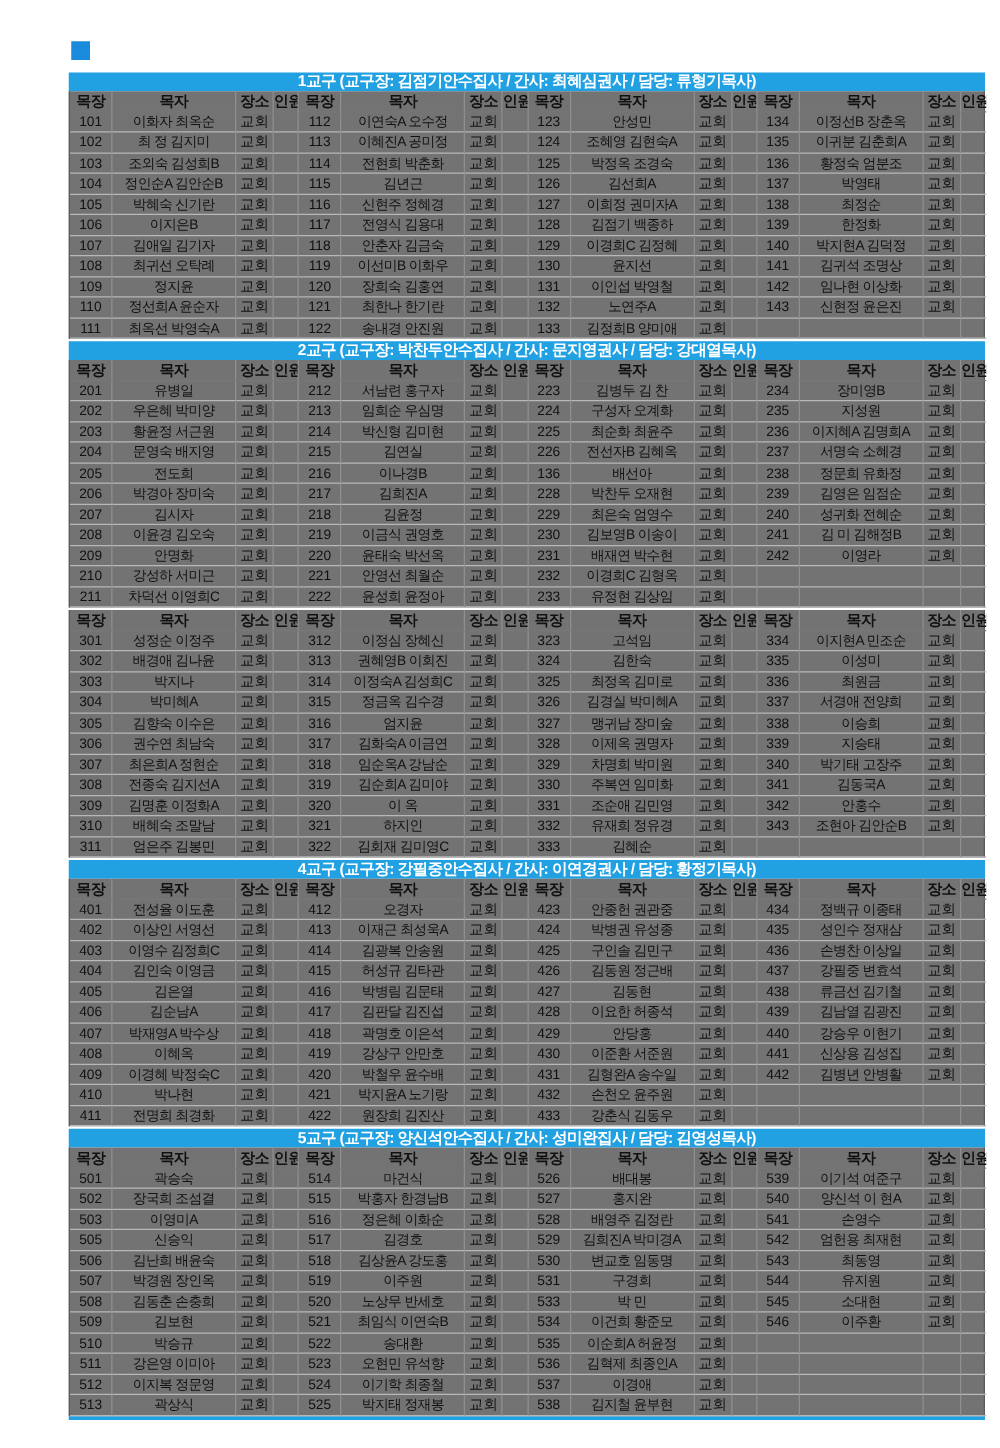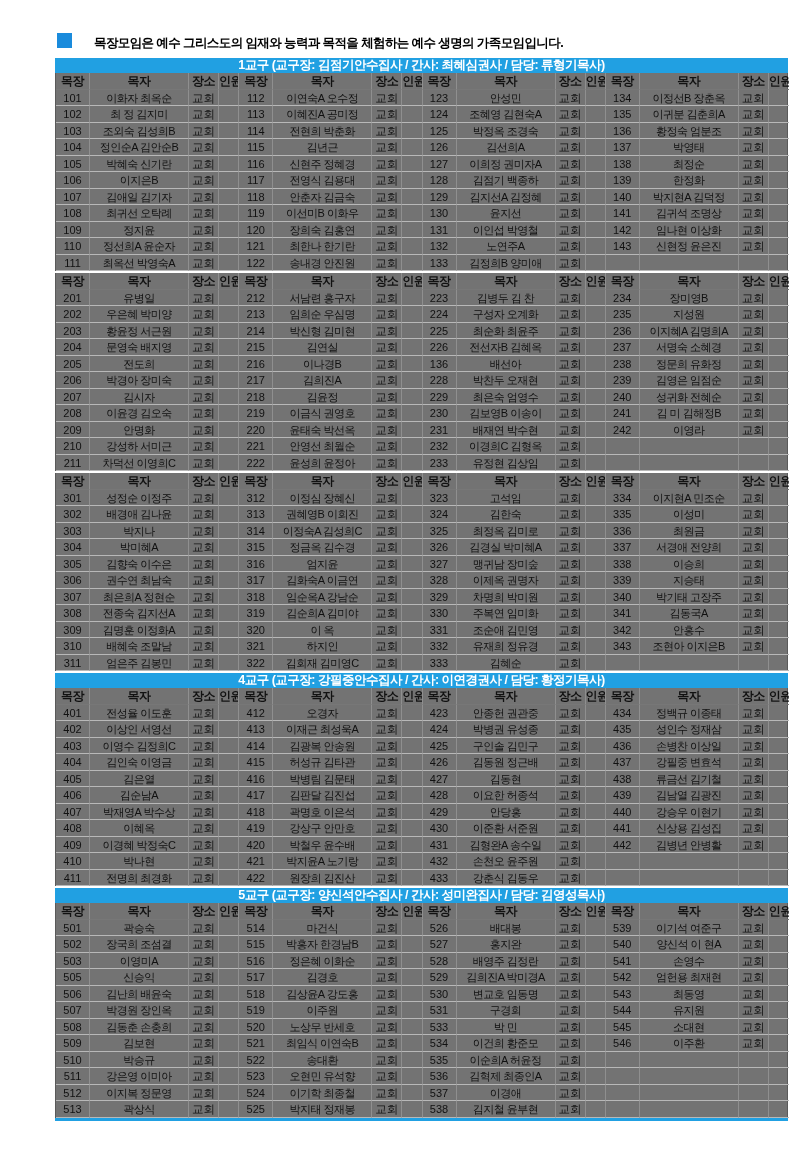--- a/index.html
+++ b/index.html
@@ -19,21 +19,20 @@
   .cell.c0{font-size:11px;}
   .cell.head{font-weight:bold;font-size:12px;letter-spacing:-0.5px;border-bottom:1px solid #777;}
   .cell:nth-child(16n){border-right:none;}
   .bottom-line{height:3px;background:var(--accent);margin-left:55px;width:733px;margin-top:0;}
 </style>
 </head>
 <body>
 
 <div class="titlebar">
   <span class="bullet"></span>
-  <p class="pgsub">목장모임은 예수 그리스도의 임재와 능력과 목적을 체험하는 예수 생명의 가족모임입니다.</p>
 </div>
 
 <div class="sections">
     <div class="section">
       <div class="bar">1교구 (교구장: 김점기안수집사 / 간사: 최혜심권사 / 담당: 류형기목사)</div>
       <div class="grid">
         <div class="cell head c0">목장</div>
         <div class="cell head c1">목자</div>
         <div class="cell head c2">장소</div>
         <div class="cell head c3">인원</div>
@@ -147,21 +146,21 @@
         <div class="cell c3"></div>
         <div class="cell c0">107</div>
         <div class="cell c1">김애일 김기자</div>
         <div class="cell c2">교회</div>
         <div class="cell c3"></div>
         <div class="cell c0">118</div>
         <div class="cell c1">안춘자 김금숙</div>
         <div class="cell c2">교회</div>
         <div class="cell c3"></div>
         <div class="cell c0">129</div>
-        <div class="cell c1">김지선A 김정혜</div>
+        <div class="cell c1">이경희C 김정혜</div>
         <div class="cell c2">교회</div>
         <div class="cell c3"></div>
         <div class="cell c0">140</div>
         <div class="cell c1">박지현A 김덕정</div>
         <div class="cell c2">교회</div>
         <div class="cell c3"></div>
         <div class="cell c0">108</div>
         <div class="cell c1">최귀선 오탁례</div>
         <div class="cell c2">교회</div>
         <div class="cell c3"></div>
@@ -212,20 +211,217 @@
         <div class="cell c0">111</div>
         <div class="cell c1">최옥선 박영숙A</div>
         <div class="cell c2">교회</div>
         <div class="cell c3"></div>
         <div class="cell c0">122</div>
         <div class="cell c1">송내경 안진원</div>
         <div class="cell c2">교회</div>
         <div class="cell c3"></div>
         <div class="cell c0">133</div>
         <div class="cell c1">김정희B 양미애</div>
+        <div class="cell c2">교회</div>
+        <div class="cell c3"></div>
+        <div class="cell c0"></div>
+        <div class="cell c1"></div>
+        <div class="cell c2"></div>
+        <div class="cell c3"></div>
+      </div>
+    </div>
+    <div class="section">
+      <div class="bar">2교구 (교구장: 박찬두안수집사 / 간사: 문지영권사 / 담당: 강대열목사)</div>
+      <div class="grid">
+        <div class="cell head c0">목장</div>
+        <div class="cell head c1">목자</div>
+        <div class="cell head c2">장소</div>
+        <div class="cell head c3">인원</div>
+        <div class="cell head c0">목장</div>
+        <div class="cell head c1">목자</div>
+        <div class="cell head c2">장소</div>
+        <div class="cell head c3">인원</div>
+        <div class="cell head c0">목장</div>
+        <div class="cell head c1">목자</div>
+        <div class="cell head c2">장소</div>
+        <div class="cell head c3">인원</div>
+        <div class="cell head c0">목장</div>
+        <div class="cell head c1">목자</div>
+        <div class="cell head c2">장소</div>
+        <div class="cell head c3">인원</div>
+        <div class="cell c0">201</div>
+        <div class="cell c1">유병일</div>
+        <div class="cell c2">교회</div>
+        <div class="cell c3"></div>
+        <div class="cell c0">212</div>
+        <div class="cell c1">서남련 홍구자</div>
+        <div class="cell c2">교회</div>
+        <div class="cell c3"></div>
+        <div class="cell c0">223</div>
+        <div class="cell c1">김병두 김 찬</div>
+        <div class="cell c2">교회</div>
+        <div class="cell c3"></div>
+        <div class="cell c0">234</div>
+        <div class="cell c1">장미영B</div>
+        <div class="cell c2">교회</div>
+        <div class="cell c3"></div>
+        <div class="cell c0">202</div>
+        <div class="cell c1">우은혜 박미양</div>
+        <div class="cell c2">교회</div>
+        <div class="cell c3"></div>
+        <div class="cell c0">213</div>
+        <div class="cell c1">임희순 우심명</div>
+        <div class="cell c2">교회</div>
+        <div class="cell c3"></div>
+        <div class="cell c0">224</div>
+        <div class="cell c1">구성자 오계화</div>
+        <div class="cell c2">교회</div>
+        <div class="cell c3"></div>
+        <div class="cell c0">235</div>
+        <div class="cell c1">지성원</div>
+        <div class="cell c2">교회</div>
+        <div class="cell c3"></div>
+        <div class="cell c0">203</div>
+        <div class="cell c1">황윤정 서근원</div>
+        <div class="cell c2">교회</div>
+        <div class="cell c3"></div>
+        <div class="cell c0">214</div>
+        <div class="cell c1">박신형 김미현</div>
+        <div class="cell c2">교회</div>
+        <div class="cell c3"></div>
+        <div class="cell c0">225</div>
+        <div class="cell c1">최순화 최윤주</div>
+        <div class="cell c2">교회</div>
+        <div class="cell c3"></div>
+        <div class="cell c0">236</div>
+        <div class="cell c1">이지혜A 김명희A</div>
+        <div class="cell c2">교회</div>
+        <div class="cell c3"></div>
+        <div class="cell c0">204</div>
+        <div class="cell c1">문영숙 배지영</div>
+        <div class="cell c2">교회</div>
+        <div class="cell c3"></div>
+        <div class="cell c0">215</div>
+        <div class="cell c1">김연실</div>
+        <div class="cell c2">교회</div>
+        <div class="cell c3"></div>
+        <div class="cell c0">226</div>
+        <div class="cell c1">전선자B 김혜옥</div>
+        <div class="cell c2">교회</div>
+        <div class="cell c3"></div>
+        <div class="cell c0">237</div>
+        <div class="cell c1">서명숙 소혜경</div>
+        <div class="cell c2">교회</div>
+        <div class="cell c3"></div>
+        <div class="cell c0">205</div>
+        <div class="cell c1">전도희</div>
+        <div class="cell c2">교회</div>
+        <div class="cell c3"></div>
+        <div class="cell c0">216</div>
+        <div class="cell c1">이나경B</div>
+        <div class="cell c2">교회</div>
+        <div class="cell c3"></div>
+        <div class="cell c0">136</div>
+        <div class="cell c1">배선아</div>
+        <div class="cell c2">교회</div>
+        <div class="cell c3"></div>
+        <div class="cell c0">238</div>
+        <div class="cell c1">정문희 유화정</div>
+        <div class="cell c2">교회</div>
+        <div class="cell c3"></div>
+        <div class="cell c0">206</div>
+        <div class="cell c1">박경아 장미숙</div>
+        <div class="cell c2">교회</div>
+        <div class="cell c3"></div>
+        <div class="cell c0">217</div>
+        <div class="cell c1">김희진A</div>
+        <div class="cell c2">교회</div>
+        <div class="cell c3"></div>
+        <div class="cell c0">228</div>
+        <div class="cell c1">박찬두 오재현</div>
+        <div class="cell c2">교회</div>
+        <div class="cell c3"></div>
+        <div class="cell c0">239</div>
+        <div class="cell c1">김영은 임점순</div>
+        <div class="cell c2">교회</div>
+        <div class="cell c3"></div>
+        <div class="cell c0">207</div>
+        <div class="cell c1">김시자</div>
+        <div class="cell c2">교회</div>
+        <div class="cell c3"></div>
+        <div class="cell c0">218</div>
+        <div class="cell c1">김윤정</div>
+        <div class="cell c2">교회</div>
+        <div class="cell c3"></div>
+        <div class="cell c0">229</div>
+        <div class="cell c1">최은숙 엄영수</div>
+        <div class="cell c2">교회</div>
+        <div class="cell c3"></div>
+        <div class="cell c0">240</div>
+        <div class="cell c1">성귀화 전혜순</div>
+        <div class="cell c2">교회</div>
+        <div class="cell c3"></div>
+        <div class="cell c0">208</div>
+        <div class="cell c1">이윤경 김오숙</div>
+        <div class="cell c2">교회</div>
+        <div class="cell c3"></div>
+        <div class="cell c0">219</div>
+        <div class="cell c1">이금식 권영호</div>
+        <div class="cell c2">교회</div>
+        <div class="cell c3"></div>
+        <div class="cell c0">230</div>
+        <div class="cell c1">김보영B 이송이</div>
+        <div class="cell c2">교회</div>
+        <div class="cell c3"></div>
+        <div class="cell c0">241</div>
+        <div class="cell c1">김 미 김해정B</div>
+        <div class="cell c2">교회</div>
+        <div class="cell c3"></div>
+        <div class="cell c0">209</div>
+        <div class="cell c1">안명화</div>
+        <div class="cell c2">교회</div>
+        <div class="cell c3"></div>
+        <div class="cell c0">220</div>
+        <div class="cell c1">윤태숙 박선옥</div>
+        <div class="cell c2">교회</div>
+        <div class="cell c3"></div>
+        <div class="cell c0">231</div>
+        <div class="cell c1">배재연 박수현</div>
+        <div class="cell c2">교회</div>
+        <div class="cell c3"></div>
+        <div class="cell c0">242</div>
+        <div class="cell c1">이영라</div>
+        <div class="cell c2">교회</div>
+        <div class="cell c3"></div>
+        <div class="cell c0">210</div>
+        <div class="cell c1">강성하 서미근</div>
+        <div class="cell c2">교회</div>
+        <div class="cell c3"></div>
+        <div class="cell c0">221</div>
+        <div class="cell c1">안영선 최월순</div>
+        <div class="cell c2">교회</div>
+        <div class="cell c3"></div>
+        <div class="cell c0">232</div>
+        <div class="cell c1">이경희C 김형옥</div>
+        <div class="cell c2">교회</div>
+        <div class="cell c3"></div>
+        <div class="cell c0"></div>
+        <div class="cell c1"></div>
+        <div class="cell c2"></div>
+        <div class="cell c3"></div>
+        <div class="cell c0">211</div>
+        <div class="cell c1">차덕선 이영희C</div>
+        <div class="cell c2">교회</div>
+        <div class="cell c3"></div>
+        <div class="cell c0">222</div>
+        <div class="cell c1">윤성희 윤정아</div>
+        <div class="cell c2">교회</div>
+        <div class="cell c3"></div>
+        <div class="cell c0">233</div>
+        <div class="cell c1">유정현 김상임</div>
         <div class="cell c2">교회</div>
         <div class="cell c3"></div>
         <div class="cell c0"></div>
         <div class="cell c1"></div>
         <div class="cell c2"></div>
         <div class="cell c3"></div>
       </div>
     </div>
     <div class="section">
       <div class="grid">
@@ -238,216 +434,20 @@
         <div class="cell head c2">장소</div>
         <div class="cell head c3">인원</div>
         <div class="cell head c0">목장</div>
         <div class="cell head c1">목자</div>
         <div class="cell head c2">장소</div>
         <div class="cell head c3">인원</div>
         <div class="cell head c0">목장</div>
         <div class="cell head c1">목자</div>
         <div class="cell head c2">장소</div>
         <div class="cell head c3">인원</div>
-        <div class="cell c0">201</div>
-        <div class="cell c1">유병일</div>
-        <div class="cell c2">교회</div>
-        <div class="cell c3"></div>
-        <div class="cell c0">212</div>
-        <div class="cell c1">서남련 홍구자</div>
-        <div class="cell c2">교회</div>
-        <div class="cell c3"></div>
-        <div class="cell c0">223</div>
-        <div class="cell c1">김병두 김 찬</div>
-        <div class="cell c2">교회</div>
-        <div class="cell c3"></div>
-        <div class="cell c0">234</div>
-        <div class="cell c1">장미영B</div>
-        <div class="cell c2">교회</div>
-        <div class="cell c3"></div>
-        <div class="cell c0">202</div>
-        <div class="cell c1">우은혜 박미양</div>
-        <div class="cell c2">교회</div>
-        <div class="cell c3"></div>
-        <div class="cell c0">213</div>
-        <div class="cell c1">임희순 우심명</div>
-        <div class="cell c2">교회</div>
-        <div class="cell c3"></div>
-        <div class="cell c0">224</div>
-        <div class="cell c1">구성자 오계화</div>
-        <div class="cell c2">교회</div>
-        <div class="cell c3"></div>
-        <div class="cell c0">235</div>
-        <div class="cell c1">지성원</div>
-        <div class="cell c2">교회</div>
-        <div class="cell c3"></div>
-        <div class="cell c0">203</div>
-        <div class="cell c1">황윤정 서근원</div>
-        <div class="cell c2">교회</div>
-        <div class="cell c3"></div>
-        <div class="cell c0">214</div>
-        <div class="cell c1">박신형 김미현</div>
-        <div class="cell c2">교회</div>
-        <div class="cell c3"></div>
-        <div class="cell c0">225</div>
-        <div class="cell c1">최순화 최윤주</div>
-        <div class="cell c2">교회</div>
-        <div class="cell c3"></div>
-        <div class="cell c0">236</div>
-        <div class="cell c1">이지혜A 김명희A</div>
-        <div class="cell c2">교회</div>
-        <div class="cell c3"></div>
-        <div class="cell c0">204</div>
-        <div class="cell c1">문영숙 배지영</div>
-        <div class="cell c2">교회</div>
-        <div class="cell c3"></div>
-        <div class="cell c0">215</div>
-        <div class="cell c1">김연실</div>
-        <div class="cell c2">교회</div>
-        <div class="cell c3"></div>
-        <div class="cell c0">226</div>
-        <div class="cell c1">전선자B 김혜옥</div>
-        <div class="cell c2">교회</div>
-        <div class="cell c3"></div>
-        <div class="cell c0">237</div>
-        <div class="cell c1">서명숙 소혜경</div>
-        <div class="cell c2">교회</div>
-        <div class="cell c3"></div>
-        <div class="cell c0">205</div>
-        <div class="cell c1">전도희</div>
-        <div class="cell c2">교회</div>
-        <div class="cell c3"></div>
-        <div class="cell c0">216</div>
-        <div class="cell c1">이나경B</div>
-        <div class="cell c2">교회</div>
-        <div class="cell c3"></div>
-        <div class="cell c0">136</div>
-        <div class="cell c1">배선아</div>
-        <div class="cell c2">교회</div>
-        <div class="cell c3"></div>
-        <div class="cell c0">238</div>
-        <div class="cell c1">정문희 유화정</div>
-        <div class="cell c2">교회</div>
-        <div class="cell c3"></div>
-        <div class="cell c0">206</div>
-        <div class="cell c1">박경아 장미숙</div>
-        <div class="cell c2">교회</div>
-        <div class="cell c3"></div>
-        <div class="cell c0">217</div>
-        <div class="cell c1">김희진A</div>
-        <div class="cell c2">교회</div>
-        <div class="cell c3"></div>
-        <div class="cell c0">228</div>
-        <div class="cell c1">박찬두 오재현</div>
-        <div class="cell c2">교회</div>
-        <div class="cell c3"></div>
-        <div class="cell c0">239</div>
-        <div class="cell c1">김영은 임점순</div>
-        <div class="cell c2">교회</div>
-        <div class="cell c3"></div>
-        <div class="cell c0">207</div>
-        <div class="cell c1">김시자</div>
-        <div class="cell c2">교회</div>
-        <div class="cell c3"></div>
-        <div class="cell c0">218</div>
-        <div class="cell c1">김윤정</div>
-        <div class="cell c2">교회</div>
-        <div class="cell c3"></div>
-        <div class="cell c0">229</div>
-        <div class="cell c1">최은숙 엄영수</div>
-        <div class="cell c2">교회</div>
-        <div class="cell c3"></div>
-        <div class="cell c0">240</div>
-        <div class="cell c1">성귀화 전혜순</div>
-        <div class="cell c2">교회</div>
-        <div class="cell c3"></div>
-        <div class="cell c0">208</div>
-        <div class="cell c1">이윤경 김오숙</div>
-        <div class="cell c2">교회</div>
-        <div class="cell c3"></div>
-        <div class="cell c0">219</div>
-        <div class="cell c1">이금식 권영호</div>
-        <div class="cell c2">교회</div>
-        <div class="cell c3"></div>
-        <div class="cell c0">230</div>
-        <div class="cell c1">김보영B 이송이</div>
-        <div class="cell c2">교회</div>
-        <div class="cell c3"></div>
-        <div class="cell c0">241</div>
-        <div class="cell c1">김 미 김해정B</div>
-        <div class="cell c2">교회</div>
-        <div class="cell c3"></div>
-        <div class="cell c0">209</div>
-        <div class="cell c1">안명화</div>
-        <div class="cell c2">교회</div>
-        <div class="cell c3"></div>
-        <div class="cell c0">220</div>
-        <div class="cell c1">윤태숙 박선옥</div>
-        <div class="cell c2">교회</div>
-        <div class="cell c3"></div>
-        <div class="cell c0">231</div>
-        <div class="cell c1">배재연 박수현</div>
-        <div class="cell c2">교회</div>
-        <div class="cell c3"></div>
-        <div class="cell c0">242</div>
-        <div class="cell c1">이영라</div>
-        <div class="cell c2">교회</div>
-        <div class="cell c3"></div>
-        <div class="cell c0">210</div>
-        <div class="cell c1">강성하 서미근</div>
-        <div class="cell c2">교회</div>
-        <div class="cell c3"></div>
-        <div class="cell c0">221</div>
-        <div class="cell c1">안영선 최월순</div>
-        <div class="cell c2">교회</div>
-        <div class="cell c3"></div>
-        <div class="cell c0">232</div>
-        <div class="cell c1">이경희C 김형옥</div>
-        <div class="cell c2">교회</div>
-        <div class="cell c3"></div>
-        <div class="cell c0"></div>
-        <div class="cell c1"></div>
-        <div class="cell c2"></div>
-        <div class="cell c3"></div>
-        <div class="cell c0">211</div>
-        <div class="cell c1">차덕선 이영희C</div>
-        <div class="cell c2">교회</div>
-        <div class="cell c3"></div>
-        <div class="cell c0">222</div>
-        <div class="cell c1">윤성희 윤정아</div>
-        <div class="cell c2">교회</div>
-        <div class="cell c3"></div>
-        <div class="cell c0">233</div>
-        <div class="cell c1">유정현 김상임</div>
-        <div class="cell c2">교회</div>
-        <div class="cell c3"></div>
-        <div class="cell c0"></div>
-        <div class="cell c1"></div>
-        <div class="cell c2"></div>
-        <div class="cell c3"></div>
-      </div>
-    </div>
-    <div class="section">
-      <div class="grid">
-        <div class="cell head c0">목장</div>
-        <div class="cell head c1">목자</div>
-        <div class="cell head c2">장소</div>
-        <div class="cell head c3">인원</div>
-        <div class="cell head c0">목장</div>
-        <div class="cell head c1">목자</div>
-        <div class="cell head c2">장소</div>
-        <div class="cell head c3">인원</div>
-        <div class="cell head c0">목장</div>
-        <div class="cell head c1">목자</div>
-        <div class="cell head c2">장소</div>
-        <div class="cell head c3">인원</div>
-        <div class="cell head c0">목장</div>
-        <div class="cell head c1">목자</div>
-        <div class="cell head c2">장소</div>
-        <div class="cell head c3">인원</div>
         <div class="cell c0">301</div>
         <div class="cell c1">성정순 이정주</div>
         <div class="cell c2">교회</div>
         <div class="cell c3"></div>
         <div class="cell c0">312</div>
         <div class="cell c1">이정심 장혜신</div>
         <div class="cell c2">교회</div>
         <div class="cell c3"></div>
         <div class="cell c0">323</div>
         <div class="cell c1">고석임</div>
@@ -591,21 +591,21 @@
         <div class="cell c3"></div>
         <div class="cell c0">321</div>
         <div class="cell c1">하지인</div>
         <div class="cell c2">교회</div>
         <div class="cell c3"></div>
         <div class="cell c0">332</div>
         <div class="cell c1">유재희 정유경</div>
         <div class="cell c2">교회</div>
         <div class="cell c3"></div>
         <div class="cell c0">343</div>
-        <div class="cell c1">조현아 이지은B</div>
+        <div class="cell c1">조현아 김안순B</div>
         <div class="cell c2">교회</div>
         <div class="cell c3"></div>
         <div class="cell c0">311</div>
         <div class="cell c1">엄은주 김봉민</div>
         <div class="cell c2">교회</div>
         <div class="cell c3"></div>
         <div class="cell c0">322</div>
         <div class="cell c1">김회재 김미영C</div>
         <div class="cell c2">교회</div>
         <div class="cell c3"></div>

